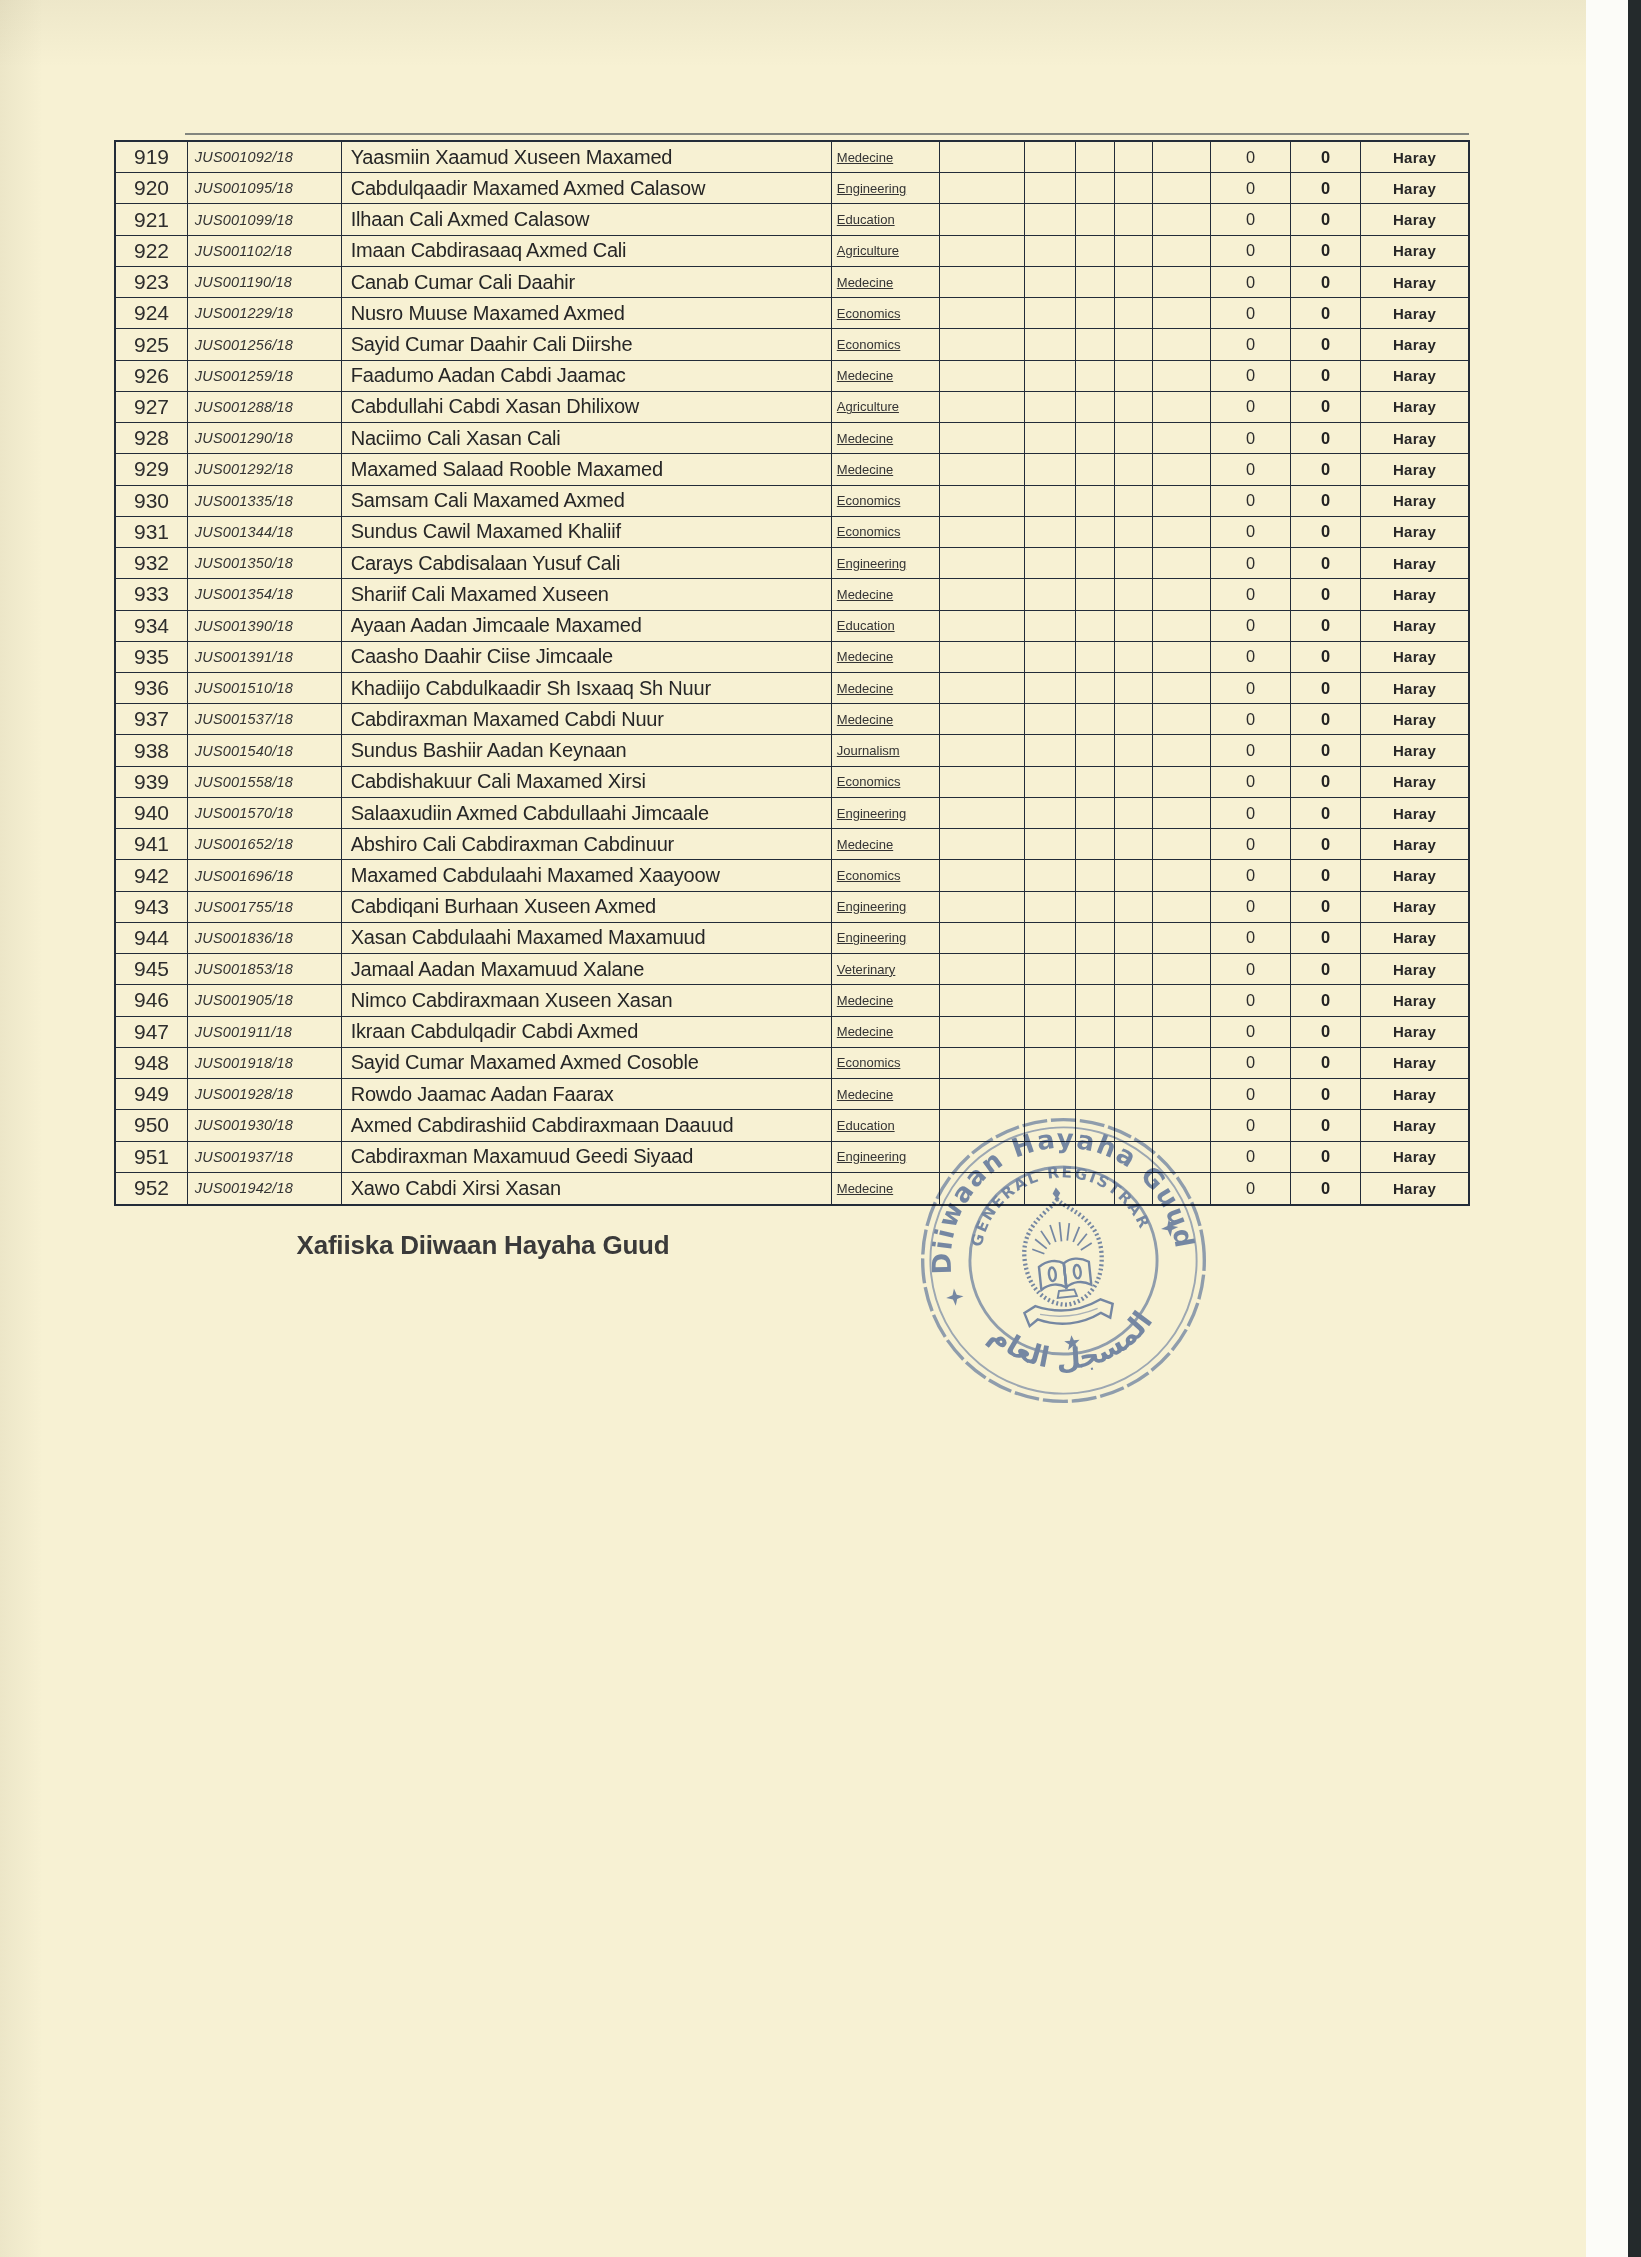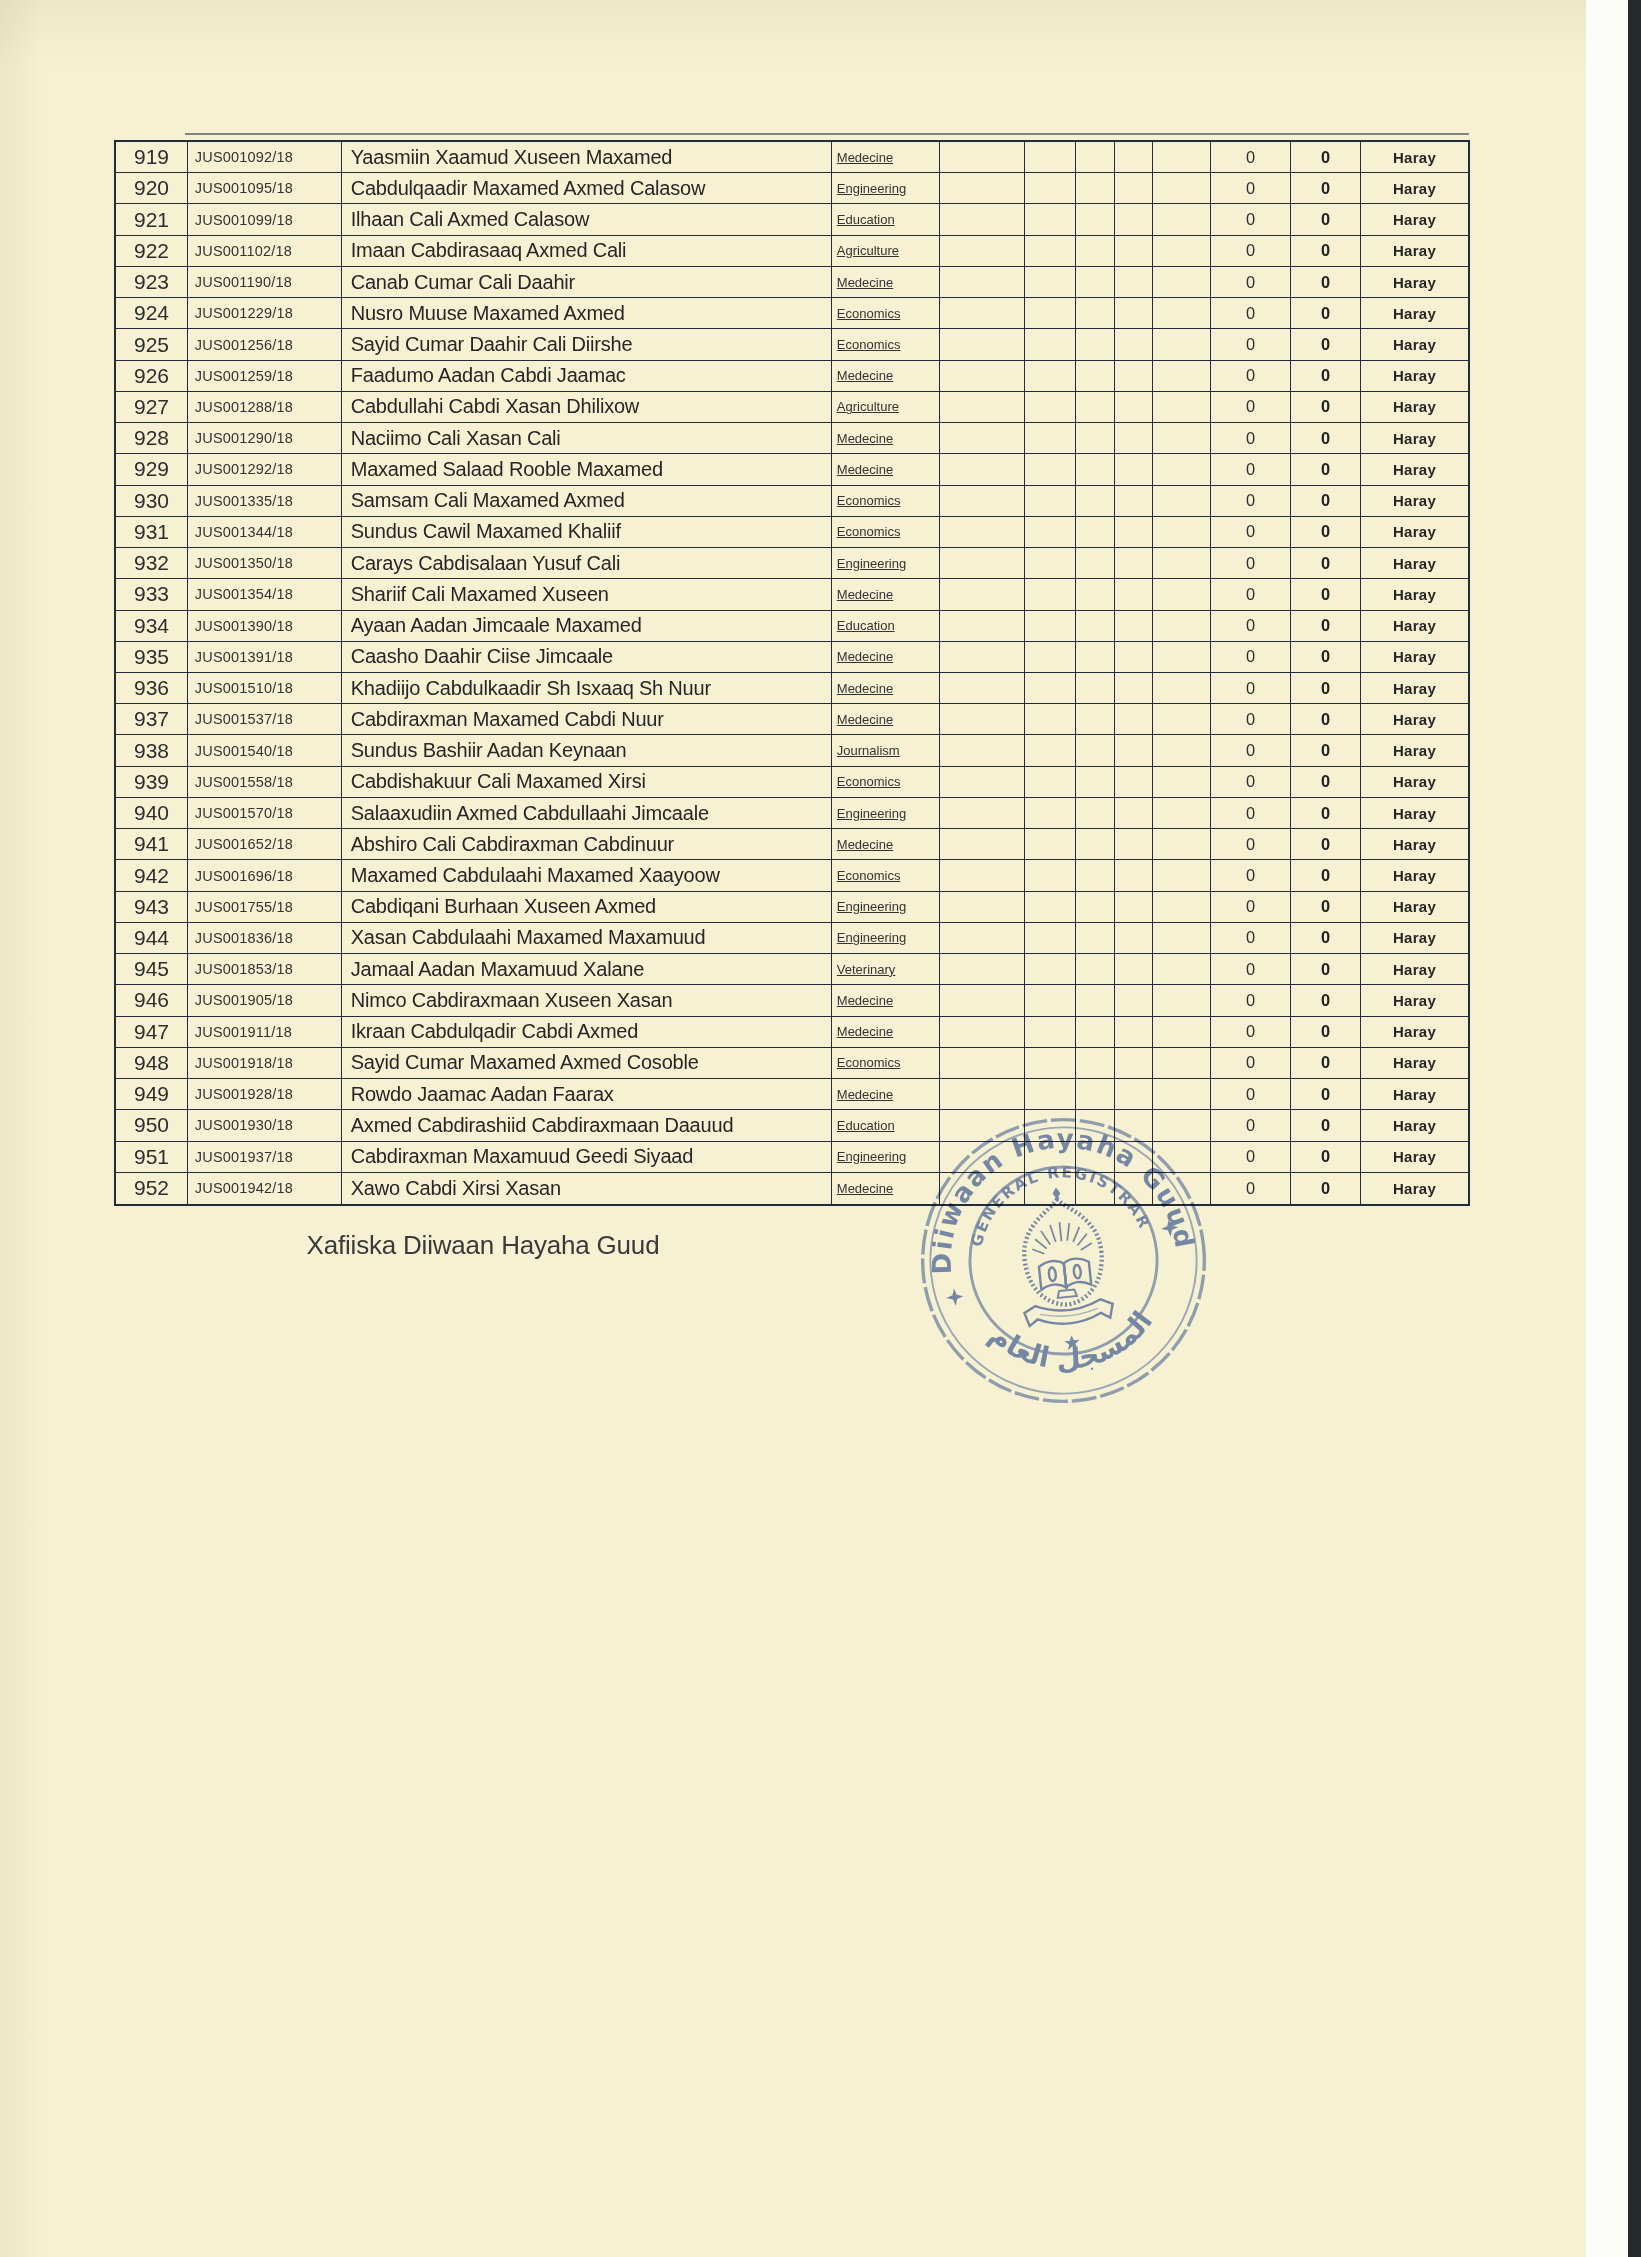--- a/index.html
+++ b/index.html
@@ -39,31 +39,31 @@
   .cell{
     border-right:1.9px solid var(--line);
     border-bottom:1.9px solid var(--line);
     display:flex;align-items:center;
     overflow:hidden;white-space:nowrap;
     box-sizing:border-box;
   }
   .trow .cell:last-child{border-right:none;}
   .trow:last-child .cell{border-bottom:none;}
   .c-no{justify-content:center;font-size:21px;color:#2d2d2d;text-align:right;}
-  .c-id{font-size:14.5px;padding-left:6.8px;color:#333;letter-spacing:0.2px;}
+  .c-id{font-size:14.5px;padding-left:6.8px;color:#333;letter-spacing:0.2px;font-style:italic;}
   .c-name{font-size:20px;padding-left:8.7px;color:#262626;letter-spacing:-0.2px;}
   .c-fac{font-size:13px;padding-left:4.8px;color:#343434;text-decoration:underline;}
   .c-zero1{justify-content:center;font-size:16.4px;color:#2d2d2d;}
   .c-zero2{justify-content:center;font-size:16.4px;color:#222;font-weight:600;}
   .c-status{justify-content:center;font-size:15px;font-weight:700;color:#262626;letter-spacing:0.3px;}
 
   
   .footer{
     position:absolute;left:290px;top:1230px;width:386px;
-    text-align:center;font-size:26px;font-weight:400;color:#3a3a3a;letter-spacing:-0.2px;
+    text-align:center;font-size:26px;font-weight:700;color:#3a3a3a;letter-spacing:-0.2px;
   }
 
   
   .stamp{
     position:absolute;left:914px;top:1111px;width:299px;height:299px;
     mix-blend-mode:multiply;opacity:.85;
   }
   .stamp text{font-family:"DejaVu Sans", sans-serif;}
 </style>
 </head>

